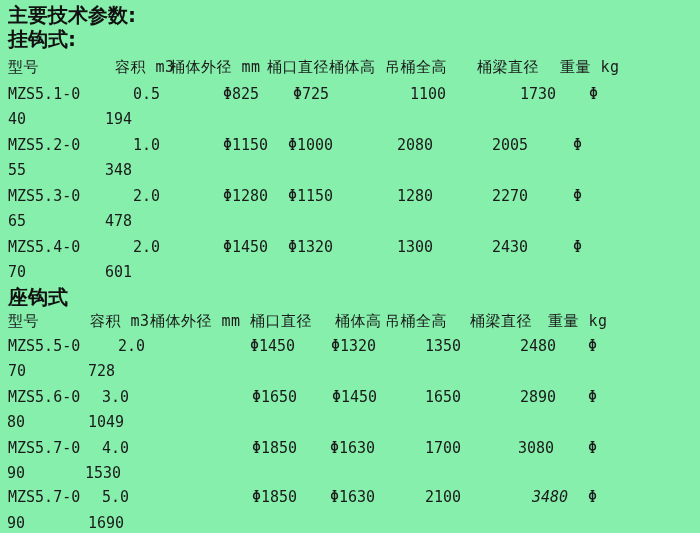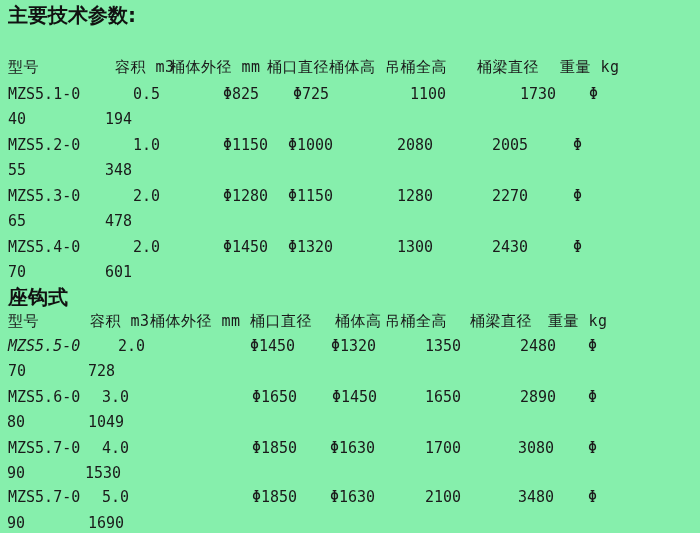--- a/index.html
+++ b/index.html
@@ -41,20 +41,21 @@
     white-space: nowrap;
   }
   .header-line .cell { letter-spacing: 0.5px; }
 </style>
 </head>
 <body>
 
 <div class="page" style="background: #86efac; color: rgb(26, 26, 26);">
   <h1 class="heading" id="page-title">主要技术参数:</h1>
 
+  <h2 class="heading" id="sec-heading-0">挂钩式:</h2>
 
   <h2 class="heading" id="sec-heading-1">座钩式</h2>
 
   <div id="lines-root">
       <div class="line header-line" style="top: 59px;">
         <span class="cell" style="left: 8px;">型号</span>
         <span class="cell" style="left: 115px;">容积 m3</span>
         <span class="cell" style="left: 170px;">桶体外径 mm</span>
         <span class="cell" style="left: 267px;">桶口直径</span>
         <span class="cell" style="left: 329px;">桶体高</span>
@@ -118,21 +119,21 @@
         <span class="cell" style="left: 8px;">型号</span>
         <span class="cell" style="left: 90px;">容积 m3</span>
         <span class="cell" style="left: 150px;">桶体外径 mm</span>
         <span class="cell" style="left: 250px;">桶口直径</span>
         <span class="cell" style="left: 335px;">桶体高</span>
         <span class="cell" style="left: 385px;">吊桶全高</span>
         <span class="cell" style="left: 470px;">桶梁直径</span>
         <span class="cell" style="left: 548px;">重量 kg</span>
       </div>
       <div class="line data-line" style="top: 338px;">
-        <span class="cell" style="left: 8px; font-style: italic;">MZS5.5-0</span>
+        <span class="cell" style="left: 8px;">MZS5.5-0</span>
         <span class="cell" style="left: 118px;">2.0</span>
         <span class="cell" style="left: 250px;">Φ1450</span>
         <span class="cell" style="left: 331px;">Φ1320</span>
         <span class="cell" style="left: 425px;">1350</span>
         <span class="cell" style="left: 520px;">2480</span>
         <span class="cell" style="left: 588px;">Φ</span>
       </div>
       <div class="line data-line" style="top: 363px;">
         <span class="cell" style="left: 8px;">70</span>
         <span class="cell" style="left: 88px;">728</span>
@@ -162,21 +163,21 @@
       <div class="line data-line" style="top: 465px;">
         <span class="cell" style="left: 7px;">90</span>
         <span class="cell" style="left: 85px;">1530</span>
       </div>
       <div class="line data-line" style="top: 489px;">
         <span class="cell" style="left: 8px;">MZS5.7-0</span>
         <span class="cell" style="left: 102px;">5.0</span>
         <span class="cell" style="left: 252px;">Φ1850</span>
         <span class="cell" style="left: 330px;">Φ1630</span>
         <span class="cell" style="left: 425px;">2100</span>
-        <span class="cell" style="left: 518px;">3480</span>
+        <span class="cell" style="left: 532px; font-style: italic;">3480</span>
         <span class="cell" style="left: 588px;">Φ</span>
       </div>
       <div class="line data-line" style="top: 515px;">
         <span class="cell" style="left: 7px;">90</span>
         <span class="cell" style="left: 88px;">1690</span>
       </div>
     </div>
 </div>
 
 </body></html>

